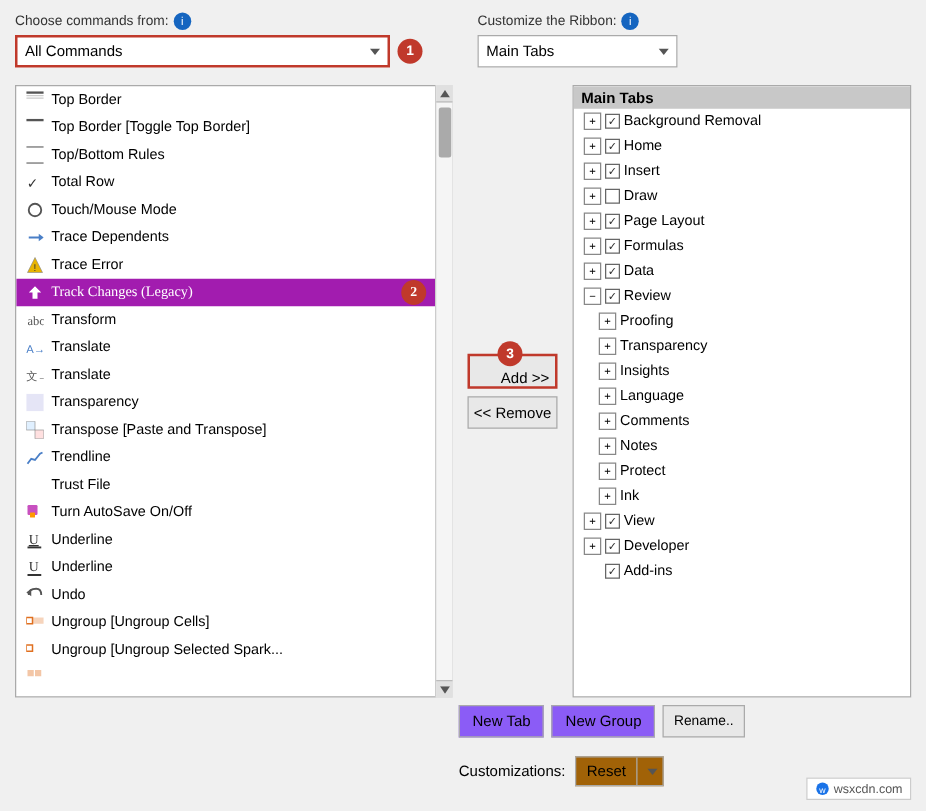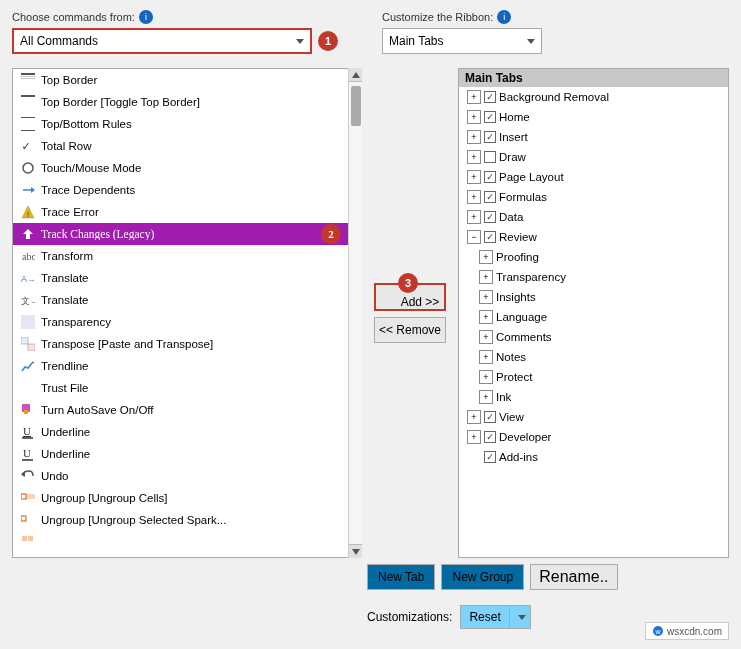--- a/index.html
+++ b/index.html
@@ -236,41 +236,41 @@
       display: flex;
       gap: 6px;
       align-items: center;
       margin-top: 6px;
       padding-left: 355px;
     }
     .bottom-btn {
       height: 26px;
       padding: 0 10px;
       border: 1px solid #aaa;
-      background: #0369a1;
+      background: #8b5cf6;
       cursor: pointer;
       font-size: 12px;
       display: flex;
       align-items: center;
       justify-content: center;
     }
     .customizations-row {
       display: flex;
       align-items: center;
       gap: 8px;
       margin-top: 4px;
       padding-left: 355px;
     }
     .customizations-label {
       font-size: 12px;
     }
     .reset-dropdown {
       display: flex;
       border: 1px solid #aaa;
-      background: #7dd3fc;
+      background: #a16207;
       height: 24px;
     }
     .reset-btn-text {
       padding: 0 8px;
       font-size: 12px;
       border-right: 1px solid #aaa;
       height: 100%;
       display: flex;
       align-items: center;
       cursor: pointer;
@@ -281,21 +281,21 @@
       display: flex;
       align-items: center;
       cursor: pointer;
     }
     .rename-btn {
       height: 26px;
       padding: 0 8px;
       border: 1px solid #aaa;
       background: #e8e8e8;
       cursor: pointer;
-      font-size: 16px;
+      font-size: 11px;
     }
     .right-dropdown {
       width: 160px;
       height: 26px;
       border: 1px solid #aaa;
       background: white;
       display: flex;
       align-items: center;
       justify-content: space-between;
       padding: 0 6px;

